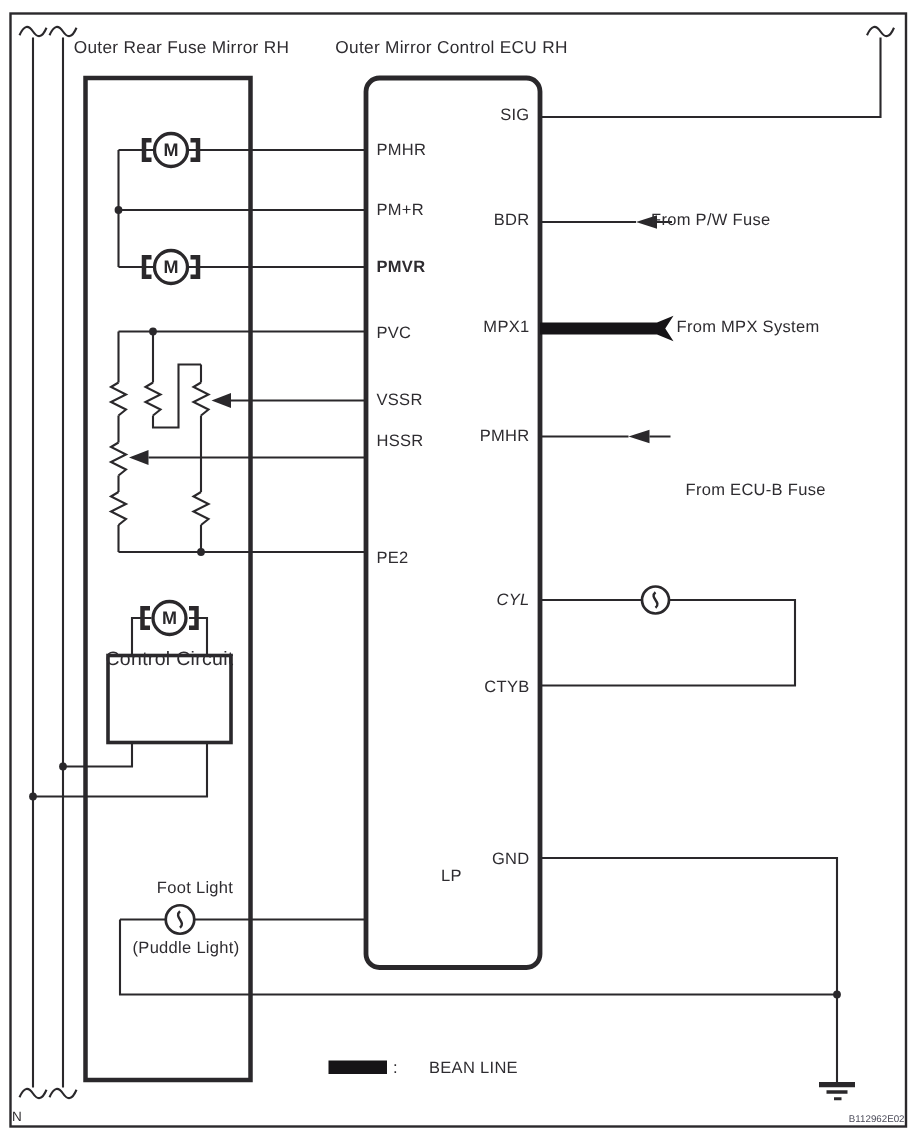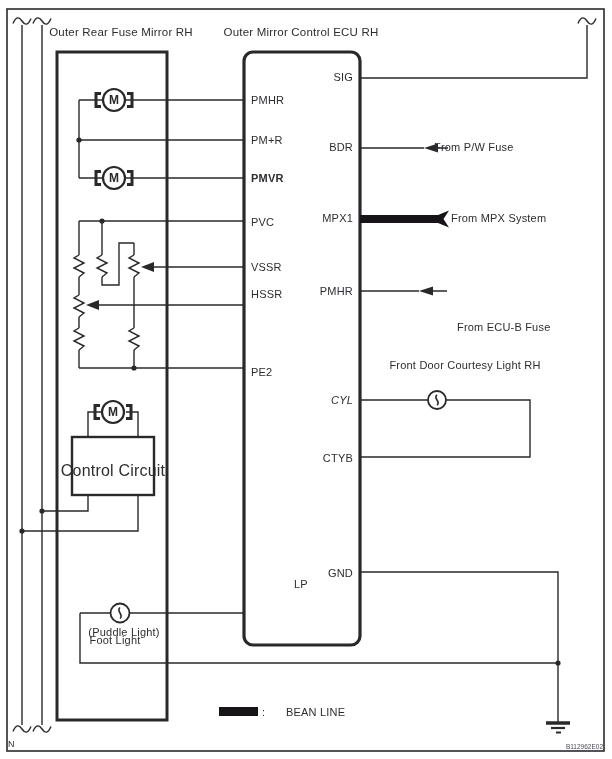--- a/index.html
+++ b/index.html
@@ -158,25 +158,24 @@
   <span class="lbl pinR" style="top:141px;">BDR</span>
   <span class="lbl pinR" style="top:212px;">MPX1</span>
   <span class="lbl pinR" style="top:285px;">PMHR</span>
   <span class="lbl pinR" style="top:394px;font-style:italic;">CYL</span>
   <span class="lbl pinR" style="top:452px;">CTYB</span>
   <span class="lbl pinR" style="top:567px;">GND</span>
 
   <span class="lbl" style="left:434px;top:141px;">From P/W Fuse</span>
   <span class="lbl" style="left:451px;top:212px;">From MPX System</span>
   <span class="lbl" style="left:457px;top:285px;margin-top:36px;">From ECU-B Fuse</span>
-  <span class="lbl center" style="left:465px;top:359px;">Front Door Courtesy Light RH</span>
 
-  <span class="lbl center" style="left:115px;top:586px;margin-top:48px;">Foot Light</span>
+  <span class="lbl center" style="left:130px;top:586px;">Foot Light</span>
   <span class="lbl center" style="left:124px;top:626px;">(Puddle Light)</span>
-  <span class="lbl center" style="left:113px;top:464px;font-size:16px;">Control Circuit</span>
+  <span class="lbl center" style="left:113px;top:432px;font-size:13px;">Control Circuit</span>
 
   <span class="lbl" style="left:262px;top:706px;">:</span>
   <span class="lbl" style="left:286px;top:706px;">BEAN LINE</span>
 
   <span class="lbl tiny" style="left:8px;top:738px;">N</span>
   <span class="lbl code" style="right:9px;top:740px;">B112962E02</span>
 
 </div>
 
 </body></html>

